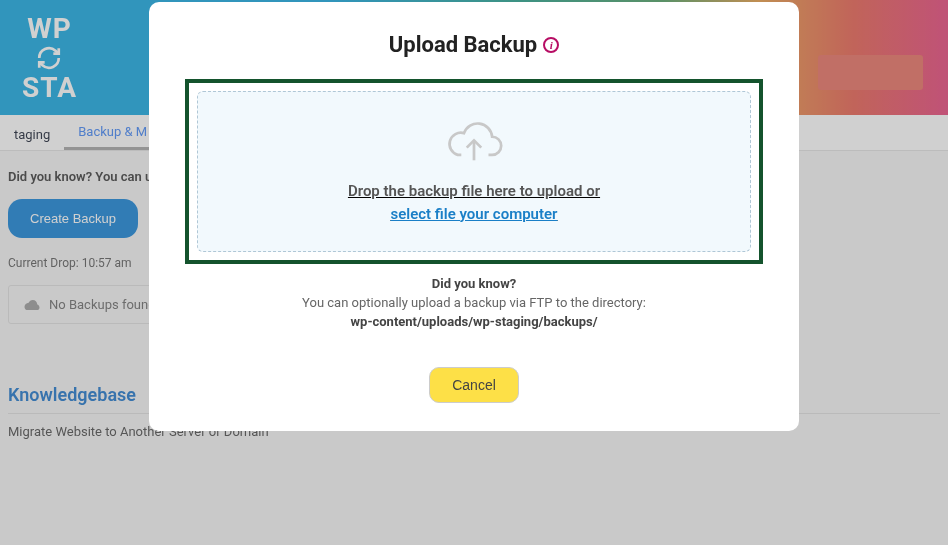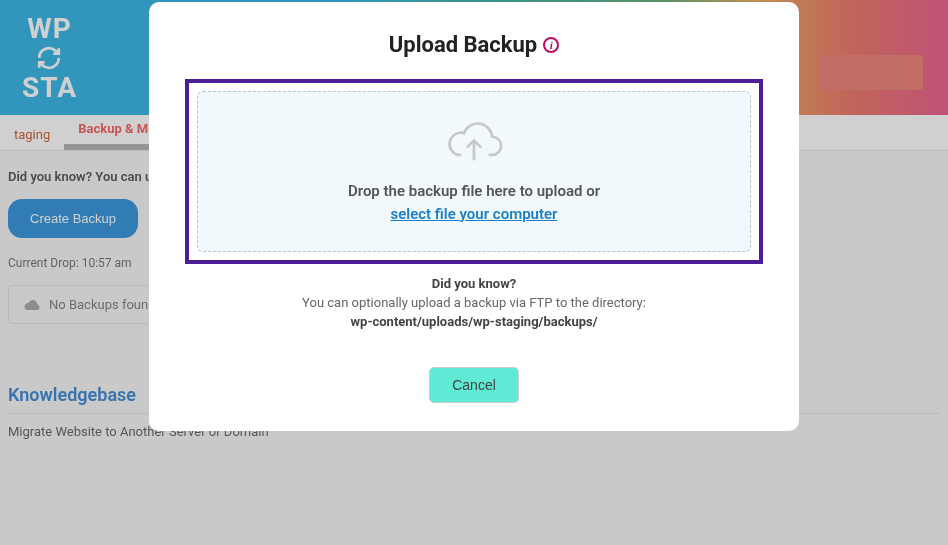--- a/index.html
+++ b/index.html
@@ -57,28 +57,28 @@
       background: #ffffff;
       border-bottom: 1px solid #e0e0e0;
       display: flex;
       height: 36px;
       align-items: flex-end;
     }
 
     .tab {
       padding: 8px 14px;
       font-size: 13px;
-      color: #c2410c;
+      color: #0f172a;
       cursor: pointer;
     }
 
     .tab.active {
-      color: #ef4444;
-      border-bottom: 6px solid #a3a3a3;
-      font-weight: 700;
+      color: #3b82f6;
+      border-bottom: 3px solid #a3a3a3;
+      font-weight: 400;
     }
 
     .page-body {
       padding: 18px 8px;
     }
 
     .did-you-know-bg {
       font-size: 13px;
       font-weight: 600;
       color: #333;
@@ -172,23 +172,24 @@
       display: inline-flex;
       align-items: center;
       justify-content: center;
       font-size: 11px;
       font-weight: 700;
       font-style: italic;
       font-family: Georgia, serif;
     }
 
     .upload-zone-wrapper {
-      border: 4px solid #4c1d95;
+      border: 4px solid #14532d;
       padding: 8px;
       margin-bottom: 12px;
+      text-decoration: underline;
     }
 
     .upload-zone {
       border: 1px dashed #b0c7d6;
       border-radius: 6px;
       background: #f2f9fd;
       padding: 28px 20px 26px;
       text-align: center;
     }
 
@@ -231,23 +232,23 @@
 
     .tip-path {
       font-size: 13px;
       font-weight: 700;
       color: #444;
     }
 
     .cancel-btn {
       display: block;
       margin: 38px auto 0;
-      background: #5eead4;
+      background: #fde047;
       border: 1px solid #ccc;
-      border-radius: 5px;
+      border-radius: 10px;
       padding: 9px 22px;
       font-size: 14px;
       color: #444;
       cursor: pointer;
     }
   </style>
 </head>
 <body>
 
 <div class="background-page">

